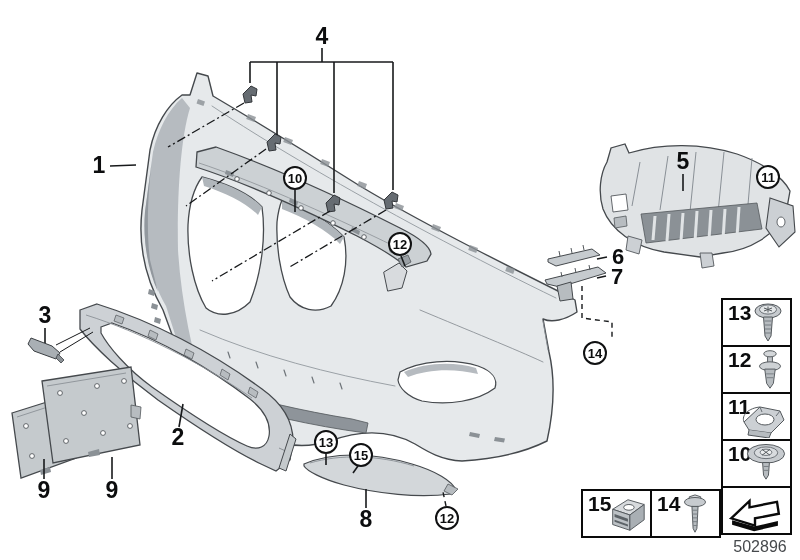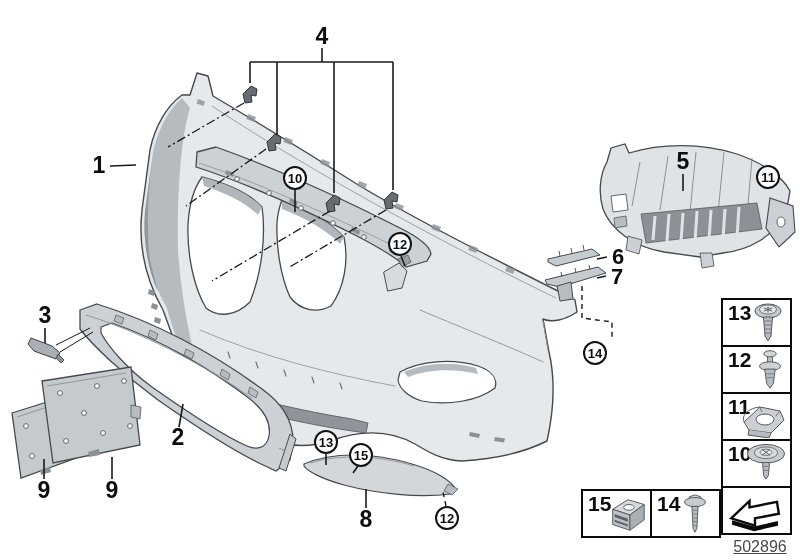--- a/index.html
+++ b/index.html
@@ -12,21 +12,21 @@
   .co-circ{position:absolute;width:24px;height:24px;border:2.4px solid #101112;border-radius:50%;
            background:#fff;display:flex;align-items:center;justify-content:center;
            font-weight:bold;font-size:13px;color:#0c0d0e;transform:translate(-50%,-50%);
            box-sizing:border-box;line-height:1;cursor:pointer;}
   
   .ftcell{position:absolute;width:71px;height:49px;border:2px solid #0a0a0a;background:#fff;
           box-sizing:border-box;}
   .fnum{position:absolute;left:5px;top:2px;font-weight:bold;font-size:21px;color:#0c0d0e;line-height:1;}
   .ficon{position:absolute;right:2px;top:2px;}
   .part-number{position:absolute;left:724px;top:538px;width:72px;text-align:center;
-               font-size:16px;color:#46494c;text-decoration:underline;}
+               font-size:16px;color:#46494c;}
 </style>
 </head>
 <body>
 
 <div class="stage">
 
   <svg class="art" width="800" height="560" viewBox="0 0 800 560">
 
     <g stroke-linejoin="round" stroke-linecap="round">
       <path d="M190,95 L197,73 L208,76 L213,96

